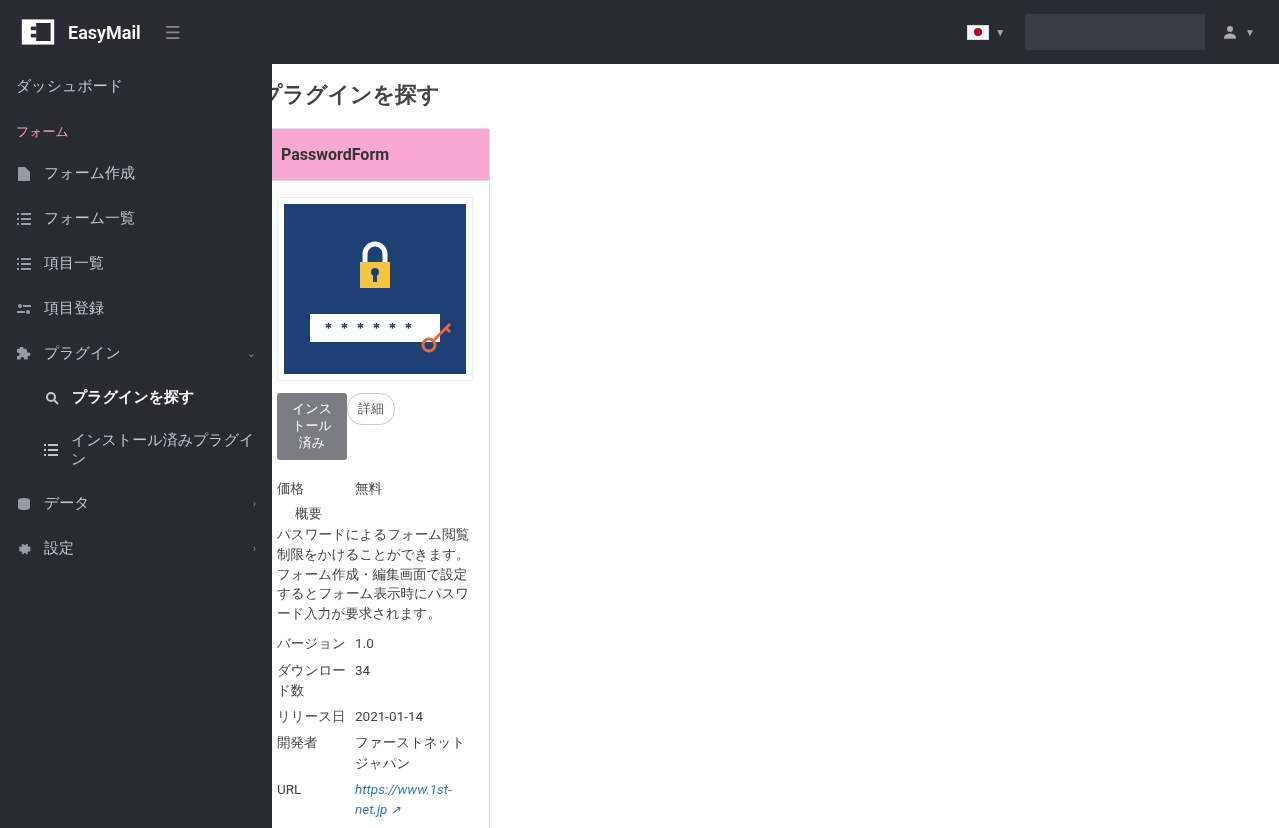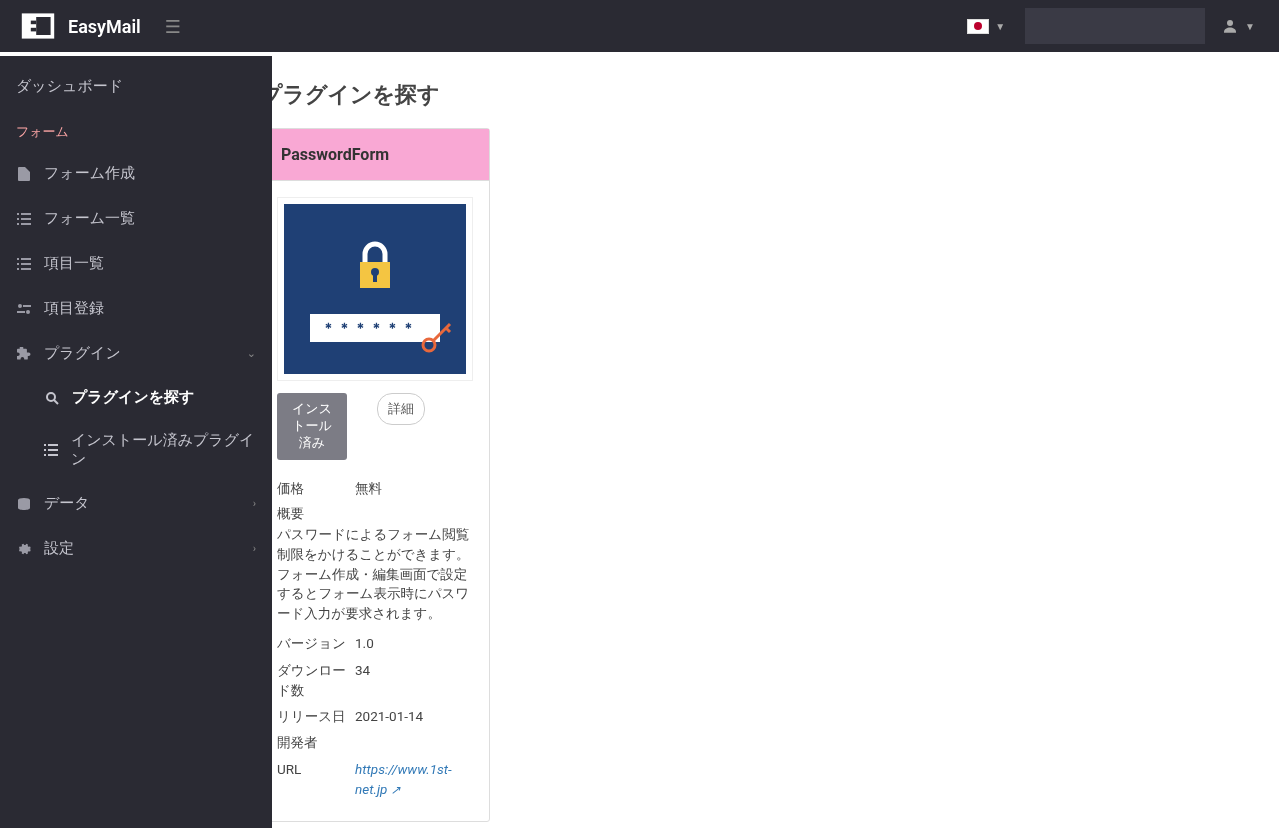--- a/index.html
+++ b/index.html
@@ -3,21 +3,21 @@
   <meta charset="utf-8">
   <style>
     * { margin: 0; padding: 0; box-sizing: border-box; }
     body {
       font-family: -apple-system, BlinkMacSystemFont, "Segoe UI", Roboto, "Helvetica Neue", Arial, sans-serif;
       background: #fff;
       color: #333;
     }
     .header {
       background: #2a2a33;
-      height: 52px;
+      height: 64px;
       display: flex;
       align-items: center;
       padding: 0 20px;
       color: #fff;
       position: fixed;
       top: 0;
       left: 0;
       right: 0;
       z-index: 100;
     }
@@ -201,21 +201,20 @@
       align-items: center;
       padding-left: 12px;
       color: #1f4075;
       letter-spacing: 3px;
       font-weight: bold;
       font-size: 13px;
       position: relative;
     }
     .btn-row {
       display: flex;
-      gap: 30px;
       align-items: flex-start;
       margin-bottom: 18px;
     }
     .btn-installed {
       background: #7c7c85;
       color: #fff;
       border: none;
       padding: 8px 10px;
       font-size: 13px;
       border-radius: 3px;
@@ -247,20 +246,21 @@
       flex: 1;
     }
     .overview-block {
       font-size: 13.5px;
       color: #444;
       line-height: 1.45;
       margin-bottom: 10px;
     }
     .overview-label {
       margin-bottom: 2px;
+      margin-left: 18px;
     }
     .link {
       color: #337ab7;
       text-decoration: none;
       font-style: italic;
     }
     .ext-icon {
       margin-left: 3px;
       font-size: 12px;
     }
@@ -460,20 +460,21 @@
         <div class="info-value">34</div>
       </div>
 
       <div class="info-row">
         <div class="info-label">リリース日</div>
         <div class="info-value">2021-01-14</div>
       </div>
 
       <div class="info-row">
         <div class="info-label">開発者</div>
+        <div class="info-value">ファーストネットジャパン</div>
       </div>
 
       <div class="info-row">
         <div class="info-label">URL</div>
         <div class="info-value">
           <a class="link" href="#">
             <span>https://www.1st-net.jp</span><span class="ext-icon">↗</span>
           </a>
         </div>
       </div>

